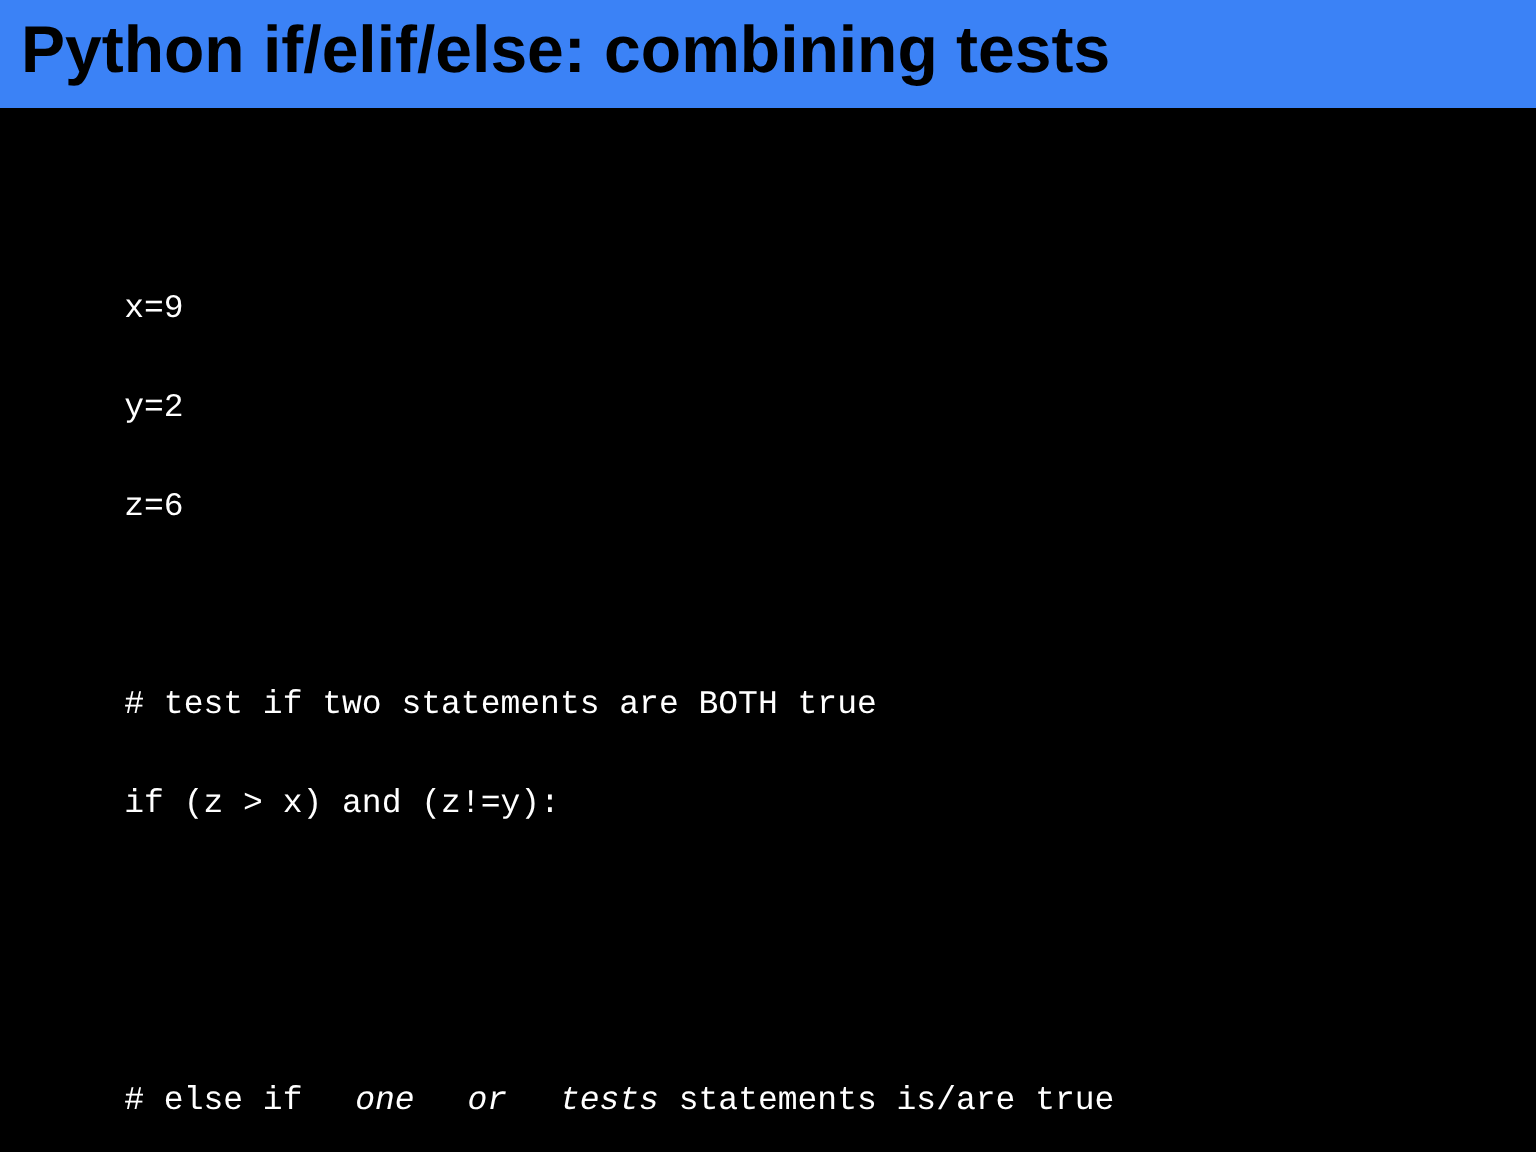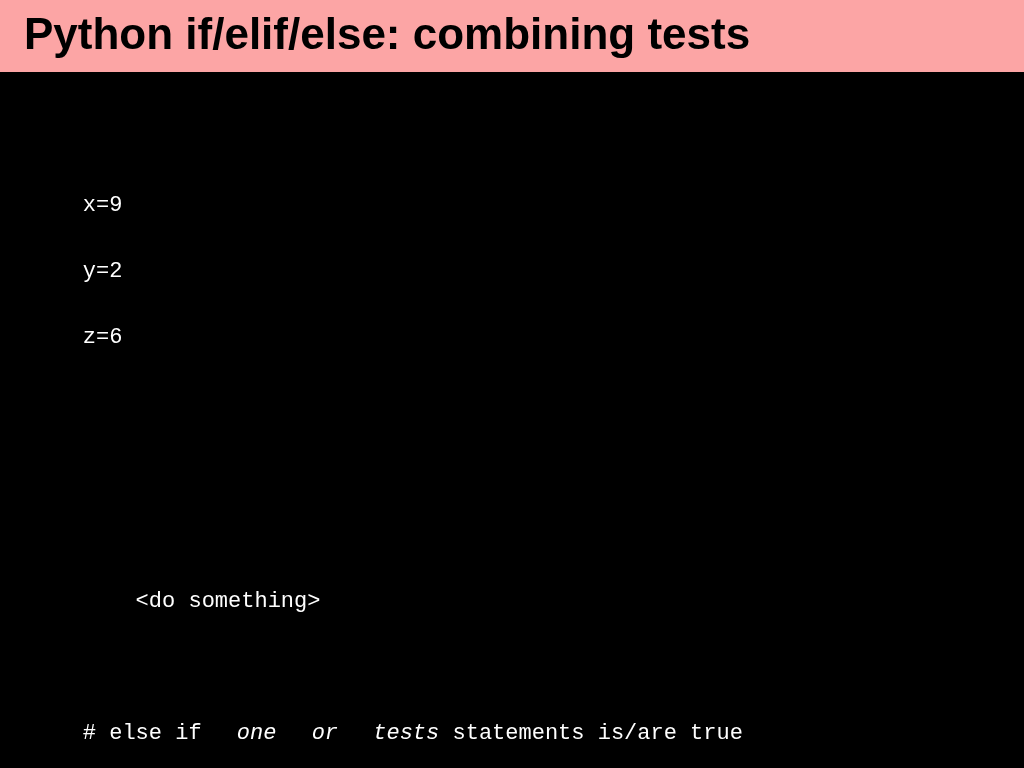--- a/index.html
+++ b/index.html
@@ -10,22 +10,22 @@
 
     body {
       width: 1024px;
       height: 768px;
       overflow: hidden;
       font-family: Arial, sans-serif;
       background: #000;
     }
 
     #header {
-      background: #fca5a5;
-      padding: 10px 18px 14px 24px;
+      background: #3b82f6;
+      padding: 10px 18px 14px 14px;
       width: 100%;
     }
 
     #header h1 {
       font-size: 44px;
       font-weight: 900;
       color: #000;
       line-height: 1.1;
     }
 
@@ -56,22 +56,22 @@
   <h1>Python if/elif/else: combining tests</h1>
 </div>
 
 <div id="content">
   <div class="code-block">
     <br>
     <span>x=9</span><br>
     <span>y=2</span><br>
     <span>z=6</span><br>
     <br>
+    <span># test if two statements are BOTH true</span><br>
+    <span>if (z &gt; x) and (z!=y):</span><br>
     <br>
-    <br>
-    <span>    &lt;do something&gt;</span><br>
     <br>
     <span># else if </span><span class="italic">one</span><span> </span><span class="italic">or</span><span> </span><span class="italic">tests</span><span> statements is/are true</span><br>
     <br>
     
   </div>
 
 </div>
 
 </body></html>

